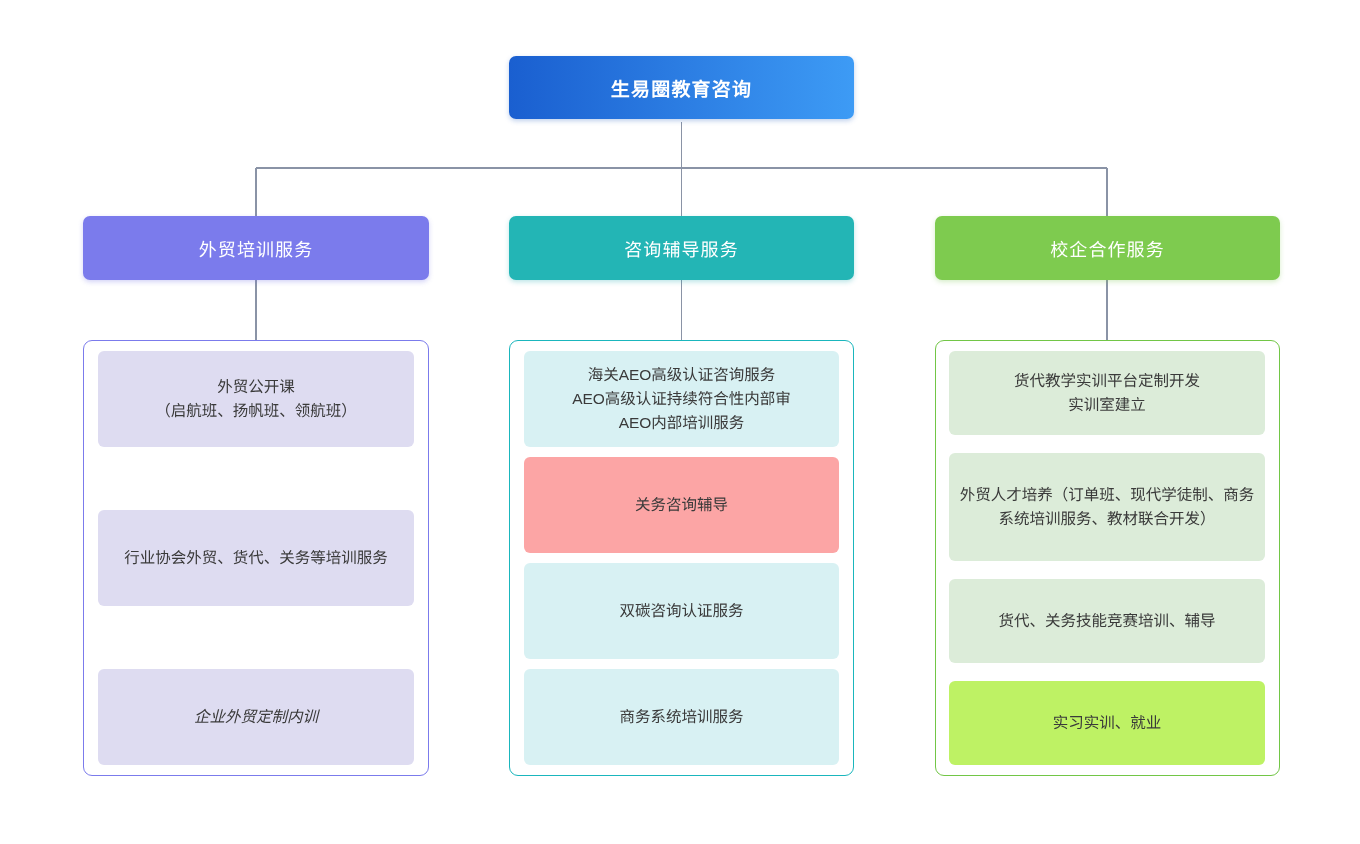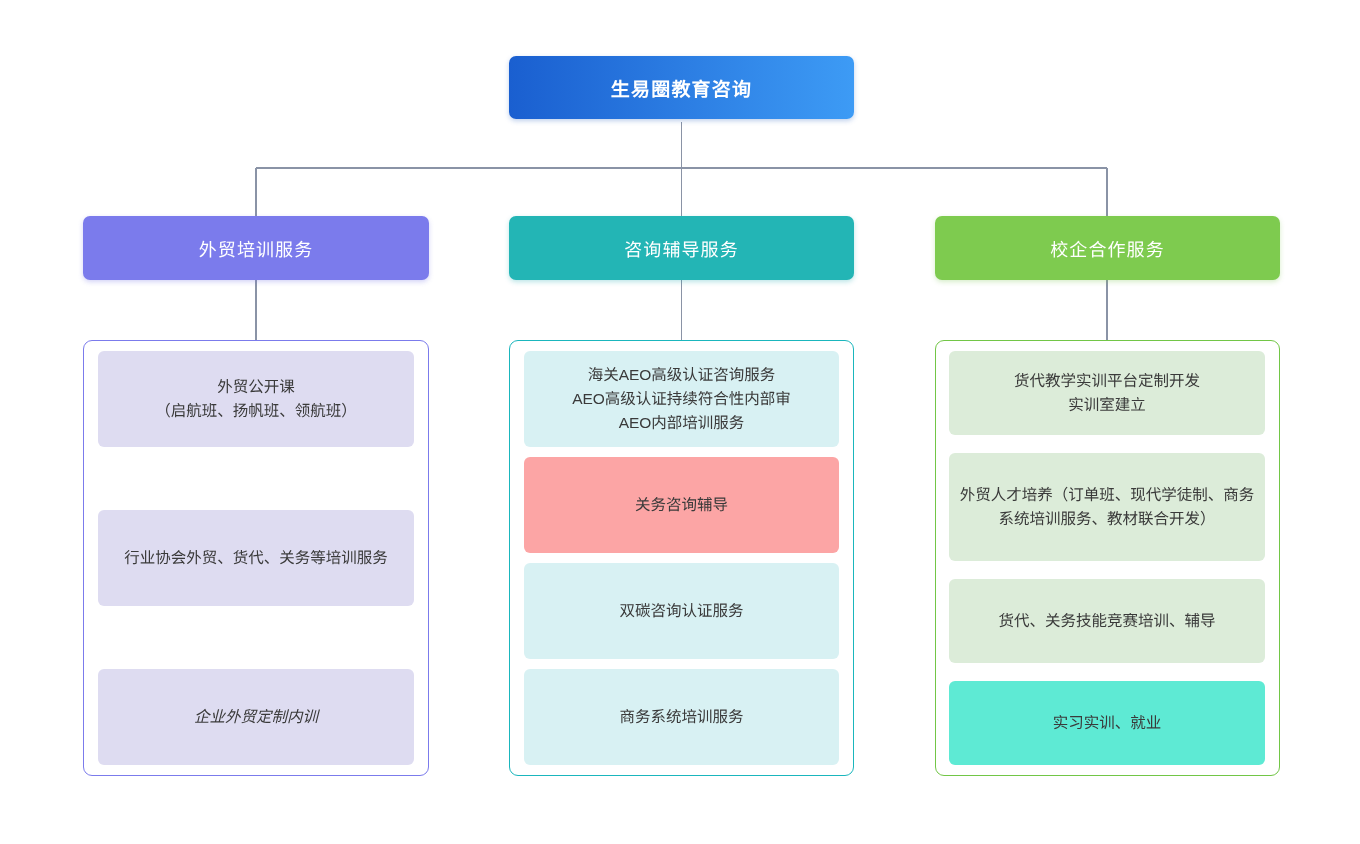--- a/index.html
+++ b/index.html
@@ -195,17 +195,17 @@
 
   <div class="column col-2">
     <div class="cat-header" style="background: rgb(126, 203, 79);">
       <span class="cat-header-label">校企合作服务</span>
     </div>
     <div class="panel" style="border-color: rgb(114, 198, 70);">
       <div class="leaf h-0" style="background: rgb(220, 236, 217);">货代教学实训平台定制开发
 实训室建立</div>
       <div class="leaf h-1" style="background: rgb(220, 236, 217);">外贸人才培养（订单班、现代学徒制、商务系统培训服务、教材联合开发）</div>
       <div class="leaf h-2" style="background: rgb(220, 236, 217);">货代、关务技能竞赛培训、辅导</div>
-      <div class="leaf h-3" style="background: #5eead4;">实习实训、就业</div>
+      <div class="leaf h-3" style="background: #bef264;">实习实训、就业</div>
     </div>
   </div>
 
 </div>
 
 </body></html>

